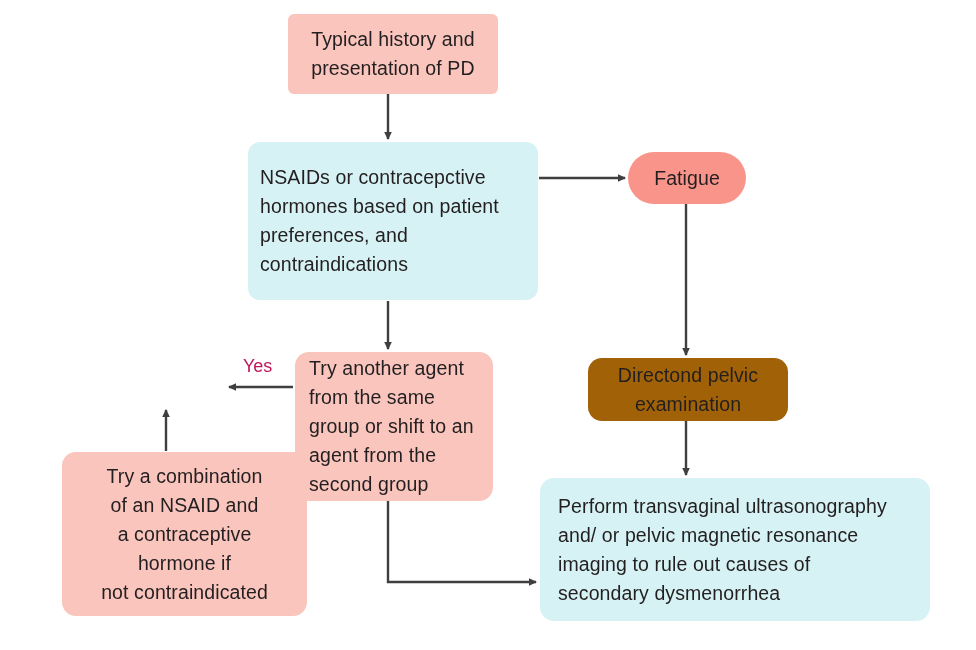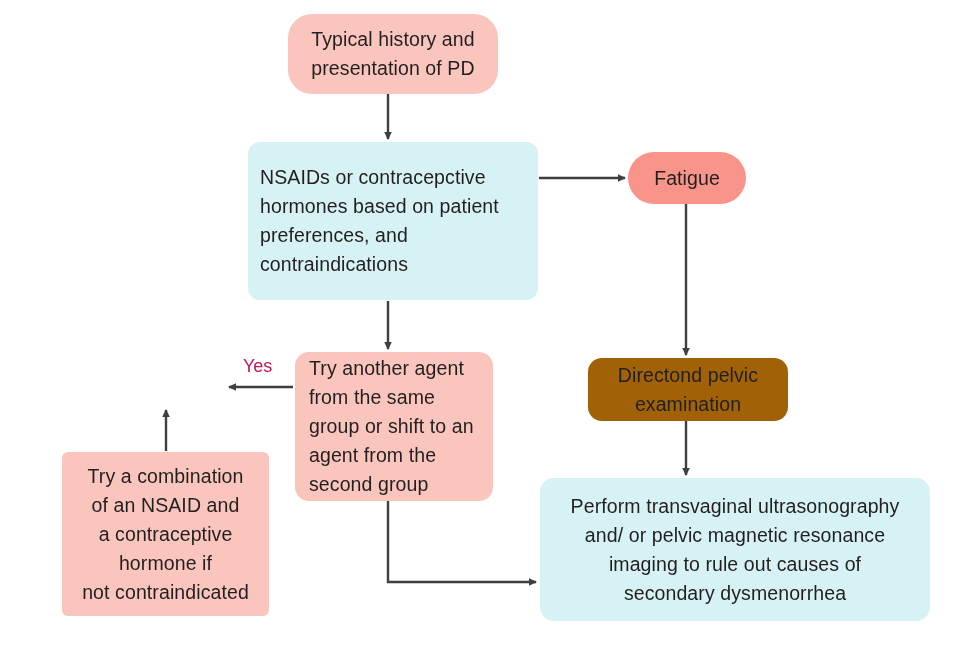--- a/index.html
+++ b/index.html
@@ -36,21 +36,21 @@
   .salmon    { background: #f9948b; }
   .cyan      { background: #d6f2f4; }
   .yellow    { background: #a16207; }
 
   .align-left   { text-align: left; }
   .align-center { text-align: center; }
 
   
   #node-typical-history {
     left: 288px; top: 14px; width: 210px; height: 80px;
-    border-radius: 24px; padding: 0 14px;
+    border-radius: 6px; padding: 0 14px;
   }
   #node-nsaids {
     left: 248px; top: 142px; width: 290px; height: 158px;
     border-radius: 12px; padding: 0 12px;
   }
   #node-fatigue {
     left: 628px; top: 152px; width: 118px; height: 52px;
     border-radius: 26px; padding: 0 10px;
   }
   #node-pelvic-exam {
@@ -59,26 +59,26 @@
   }
   #node-try-another-agent {
     left: 295px; top: 352px; width: 198px; height: 149px;
     border-radius: 14px; padding: 0 14px;
   }
   #node-continue {
     left: 106px; top: 367px; width: 120px; height: 40px;
     border-radius: 20px; padding: 0 10px;
   }
   #node-combination {
-    left: 62px; top: 452px; width: 207px; height: 164px;
-    border-radius: 6px; padding: 0 8px;
+    left: 62px; top: 452px; width: 245px; height: 164px;
+    border-radius: 14px; padding: 0 8px;
   }
   #node-imaging {
     left: 540px; top: 478px; width: 390px; height: 143px;
-    border-radius: 14px; padding: 0 18px; text-align: center;
+    border-radius: 14px; padding: 0 18px;
   }
 
   .plus-marker {
     color: #63dcc0;
     font-weight: bold;
     font-size: 21px;
   }
 
   
   #connectors {

